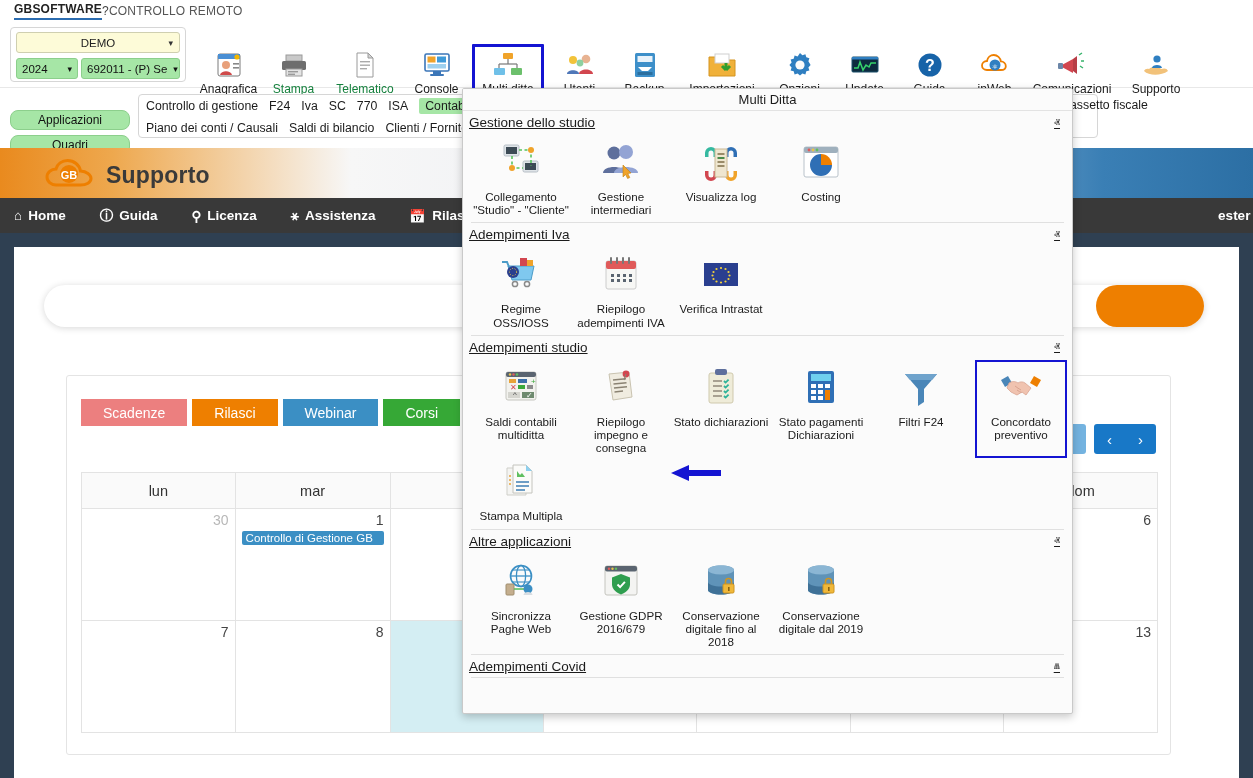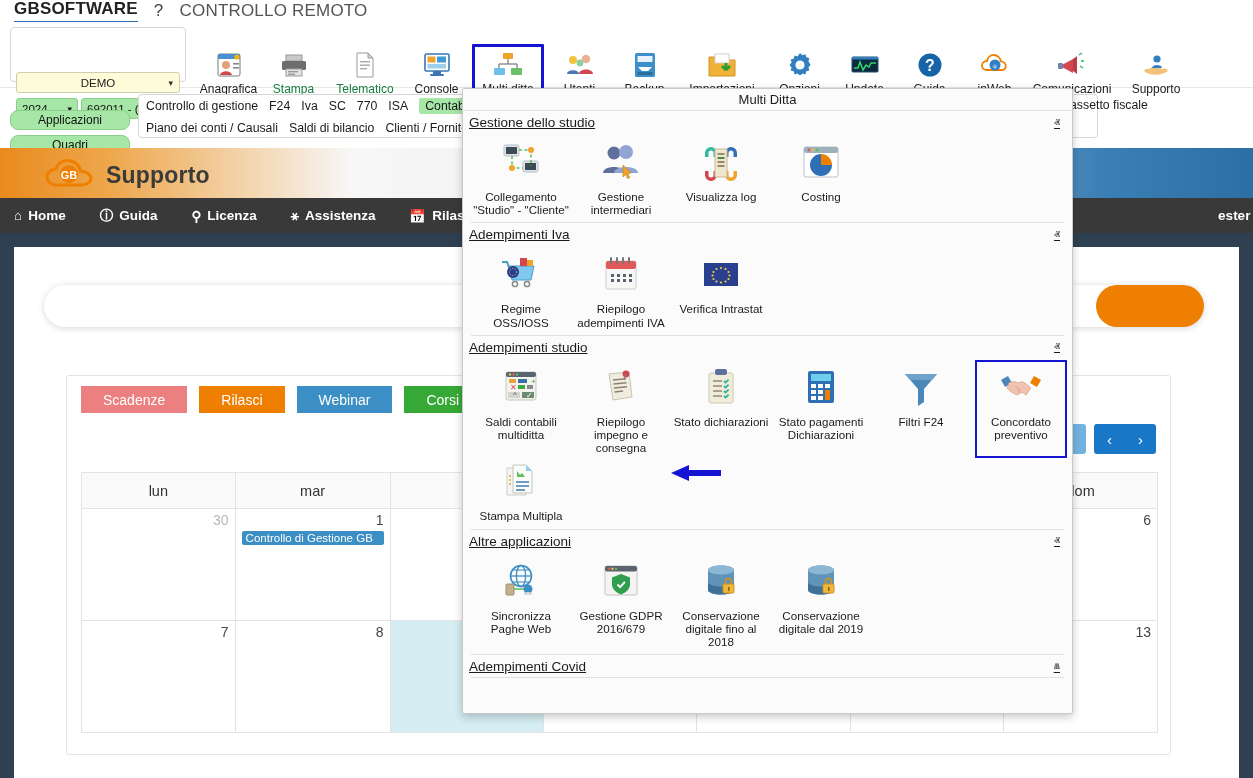--- a/index.html
+++ b/index.html
@@ -8,40 +8,40 @@
     width: 1253px; height: 778px;
     overflow: hidden;
     font-family: "Liberation Sans", sans-serif;
     background: #ffffff;
   }
   #root { position: relative; width: 1253px; height: 778px; background: #fff; }
 
   
   .topmenu {
     position: absolute; left: 0; top: 0; width: 1253px; height: 22px;
-    background: #ffffff; display: flex; align-items: center; gap: 16px;
-    padding-left: 14px; font-size: 17px;
+    background: #ffffff; display: flex; align-items: center; 
+    padding-left: 14px; font-size: 12px;
   }
   .topmenu .tm-item { color: #555; letter-spacing: .2px; }
   .topmenu .tm-item.active {
     color: #222; font-weight: bold; border-bottom: 2px solid #2b6cb0; padding-bottom: 2px;
   }
   .topmenu .tm-item.qmark { color: #444; font-weight: normal; }
 
   
   .ribbon {
     position: absolute; left: 0; top: 22px; width: 1253px; height: 66px;
     background: #ffffff; border-bottom: 1px solid #e8e8e8;
   }
   .selector-box {
     position: absolute; left: 10px; top: 5px; width: 176px; height: 55px;
     border: 1px solid #d6d6d6; border-radius: 4px; background: #fff;
     padding: 4px 5px;
   }
-  .sel-row { display: flex; gap: 3px; margin-top: 40px; }
+  .sel-row { display: flex; gap: 3px; }
   .sel-demo {
     flex: 1; height: 21px; background: #fdfbd8; border: 1px solid #cfcfb0;
     border-radius: 3px; font-size: 11.5px; color: #222;
     display: flex; align-items: center; justify-content: center; position: relative;
   }
   .sel-demo .cv { position: absolute; right: 6px; font-size: 9px; color:#333;}
   .sel-year, .sel-code {
     height: 21px; background: #a6e6a6; border: 1px solid #8ccf8c; border-radius: 3px;
     font-size: 11.5px; color: #111; display:flex; align-items:center; padding: 0 5px; gap:6px;
   }
@@ -109,21 +109,21 @@
   }
   .searchbtn {
     position:absolute; right: 0px; top: 0; width: 108px; height: 42px; background:#ee7f00;
     border-radius: 21px; border:none;
   }
 
   .cardwrap {
     position:absolute; left: 52px; top: 128px; width: 1105px; height: 380px;
     border: 1px solid #e4e4e4; border-radius: 3px; background:#fff;
   }
-  .filterbtns { position:absolute; left: 14px; top: 10px; display:flex; gap: 12px; }
+  .filterbtns { position:absolute; left: 14px; top: 23px; display:flex; gap: 5px; }
   .fbtn { height: 27px; padding: 0 22px; border:none; color:#fff; font-size: 14px;
           display:flex; align-items:center; justify-content:center; }
   .topright-row { position:absolute; right: 14px; top: 48px; display:flex; align-items:center; gap: 8px;}
   .chkfree { font-size: 13.5px; color:#333; }
   .oggi { background:#74b3e0; color:#fff; border:none; height:30px; padding:0 16px; font-size:14px; border-radius:3px;}
   .navpair { background:#1878c7; color:#fff; border:none; height:30px; width: 62px; font-size:15px;
              border-radius:3px; display:flex; align-items:center; justify-content:space-around;}
 
   .calendar { position:absolute; left: 14px; top: 96px; width: 1077px; border-collapse: collapse; }
   .calendar th {

